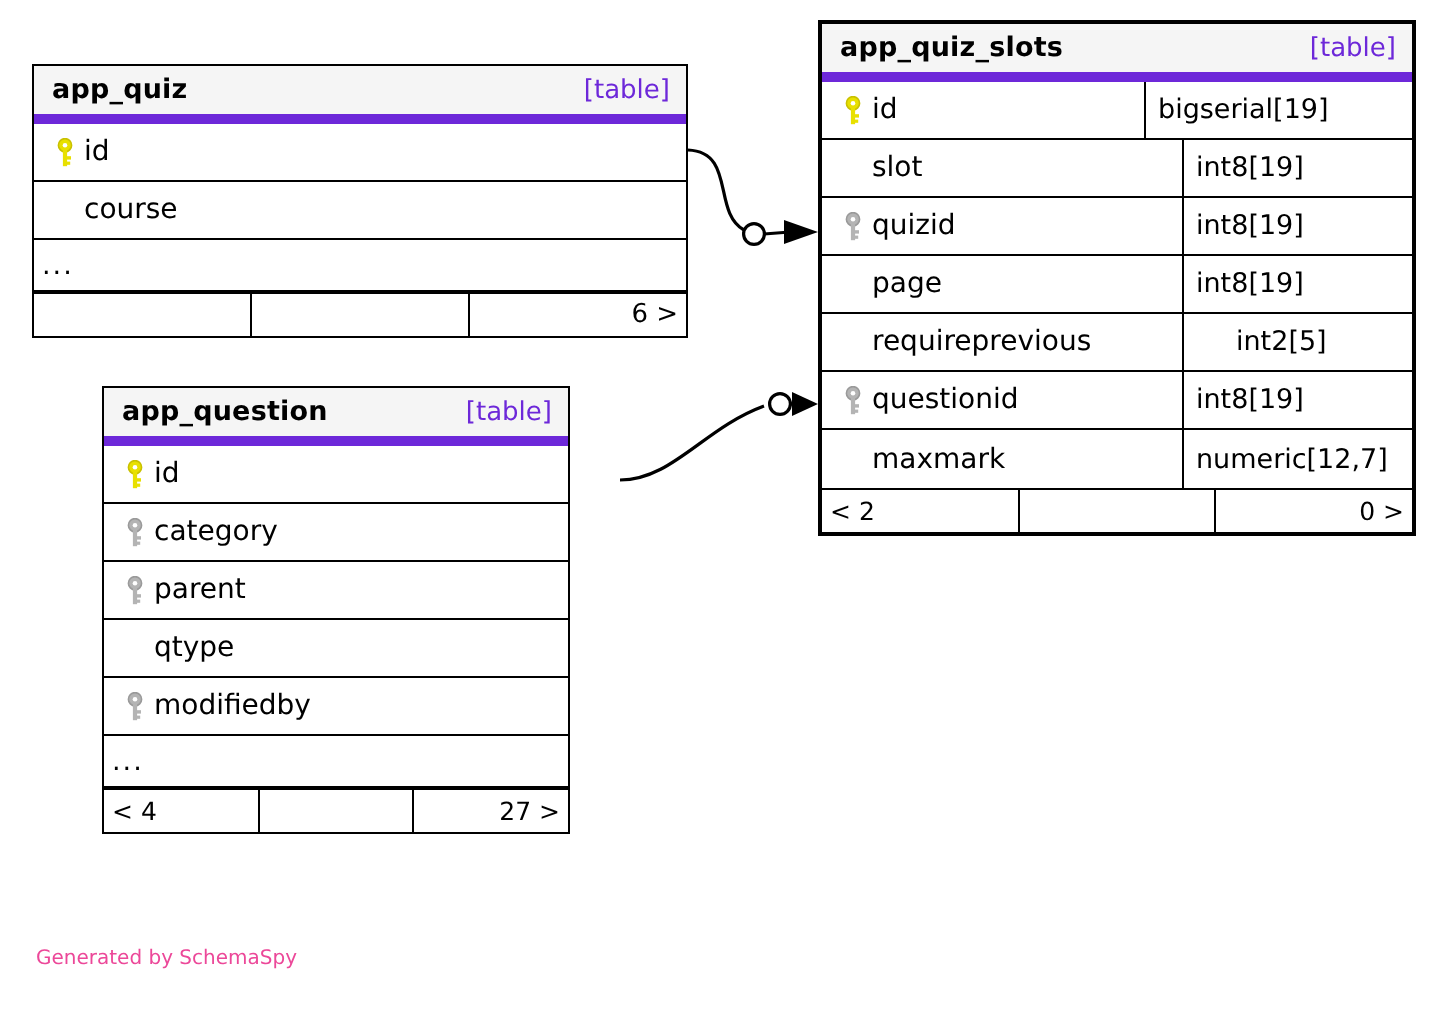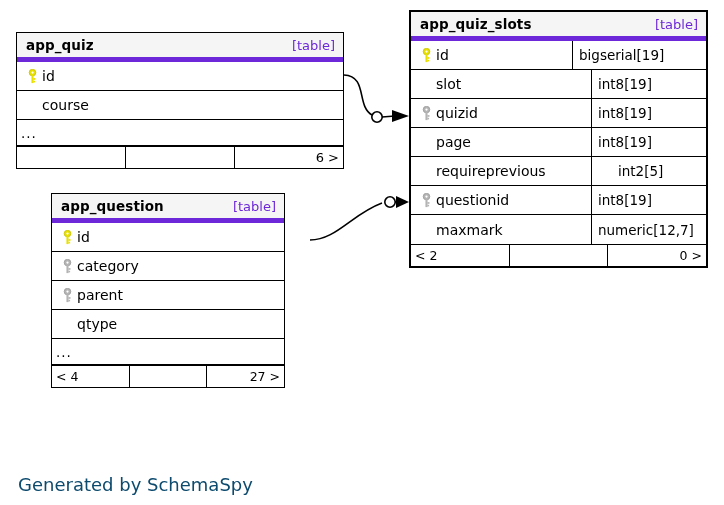--- a/index.html
+++ b/index.html
@@ -153,22 +153,22 @@
   .foot-right  { flex: 1 1 0; justify-content: flex-end; }
 
   
   .tbl-footer.spaced .foot-cell { font-size: 13px; }
 
   
   #caption {
     position: absolute;
     left: 18px;
     top: 474px;
-    font-size: 18px;
-    color: #0c4a6e;
+    font-size: 10px;
+    color: #ec4899;
     z-index: 3;
     text-align: right;
   }
 </style>
 </head>
 <body>
 
 <div id="canvas">
 
   <svg id="edges" viewBox="0 0 724 505" width="724" height="505">
@@ -381,20 +381,34 @@
       </div>
 
       <div class="col-row">
         <span class="col-name">
           <span class="keyslot"></span>
           <span>qtype</span>
         </span>
       </div>
 
 
+      <div class="col-row">
+        <span class="col-name">
+          <span class="keyslot">
+            <svg width="11" height="15" viewBox="0 0 11 15">
+              <circle cx="5.5" cy="3.6" r="3.3" fill="#b4b4b4" stroke="#9a9a9a" stroke-width="0.8"></circle>
+              <circle cx="5.5" cy="3.6" r="1.15" fill="#ffffff"></circle>
+              <rect x="4.45" y="5.8" width="2.1" height="8.3" fill="#b4b4b4"></rect>
+              <rect x="6.4" y="9.1" width="2.1" height="1.7" fill="#b4b4b4"></rect>
+              <rect x="6.4" y="11.8" width="1.7" height="1.6" fill="#b4b4b4"></rect>
+            </svg>
+          </span>
+          <span>modifiedby</span>
+        </span>
+      </div>
 
       <div class="ellipsis-row">...</div>
     </div>
 
     <div class="tbl-footer">
       <span class="foot-cell foot-left">&lt; 4</span>
       <span class="foot-cell foot-mid"></span>
       <span class="foot-cell foot-right">27 &gt;</span>
     </div>
   </div>

